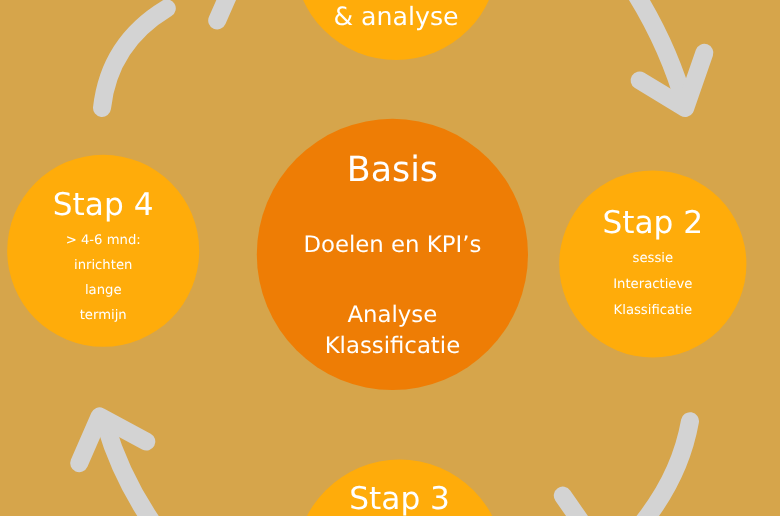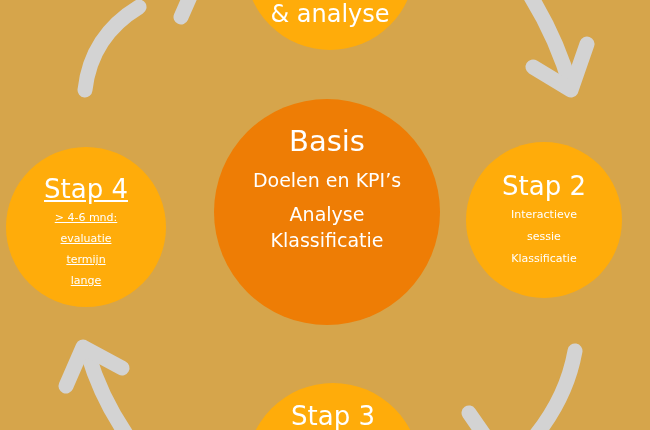--- a/index.html
+++ b/index.html
@@ -15,37 +15,37 @@
   .circle {
     position: absolute;
     border-radius: 50%;
     display: flex;
     flex-direction: column;
     align-items: center;
     text-align: center;
     box-sizing: border-box;
   }
   .step   { background: var(--step, #FFAC0A); }
-  .basis  { background: var(--center, #EE7D05); }
+  .basis  { background: var(--center, #EE7D05); gap: 24px; }
 
   
   .c-top    { left: 245px; top: -120px; width: 170px; height: 170px;
               justify-content: flex-end; padding-bottom: 24px; }
   .c-right  { left: 466px; top: 142px; width: 156px; height: 156px; padding-top: 28px; }
   .c-bottom { left: 246px; top: 383px; width: 174px; height: 174px; padding-top: 17px; }
-  .c-left   { left: 6px;   top: 147px; width: 160px; height: 160px; padding-top: 26px; text-decoration: underline; }
+  .c-left   { left: 6px;   top: 129px; width: 160px; height: 160px; padding-top: 26px; }
   .c-center { left: 214px; top: 99px;  width: 226px; height: 226px; padding-top: 24px; }
 
   .title-lg { font-size: 29px; line-height: 36px; }
   .title    { font-size: 26px; line-height: 32px; }
   .sub      { font-size: 17px; line-height: 22px; margin-top: 2px; }
   .sub-line { font-size: 11px; line-height: 22px; }
   .sub4 .sub-line { line-height: 21px; }
   .sub4     { margin-top: 2px; }
-  .top-label { font-size: 24px; line-height: 24px; text-align: right; }
+  .top-label { font-size: 21px; line-height: 24px; text-align: right; }
 
   .center-group { margin-top: 8px; }
   .center-line  { font-size: 19px; line-height: 26px; }
 
   .arrows {
     position: absolute;
     left: 0; top: 0;
     width: 650px; height: 430px;
     pointer-events: none;
   }
@@ -62,37 +62,37 @@
 
 <div class="canvas">
 
   <div class="circle step c-top">
     <div class="top-label">&amp; analyse</div>
   </div>
 
   <div class="circle step c-right">
     <div class="title">Stap 2</div>
     <div class="sub">
+      <div class="sub-line">sessie</div>
       <div class="sub-line">Interactieve</div>
-      <div class="sub-line">sessie</div>
       <div class="sub-line">Klassificatie</div>
     </div>
   </div>
 
   <div class="circle step c-bottom">
     <div class="title">Stap 3</div>
   </div>
 
   <div class="circle step c-left">
     <div class="title">Stap 4</div>
     <div class="sub sub4">
       <div class="sub-line">&gt; 4-6 mnd:</div>
-      <div class="sub-line">evaluatie</div>
+      <div class="sub-line">inrichten</div>
+      <div class="sub-line">lange</div>
       <div class="sub-line">termijn</div>
-      <div class="sub-line">lange</div>
     </div>
   </div>
 
   <div class="circle basis c-center">
     <div class="title-lg">Basis</div>
     <div class="center-group">
       <div class="center-line">Doelen en KPI’s</div>
     </div>
     <div class="center-group">
       <div class="center-line">Analyse</div>

